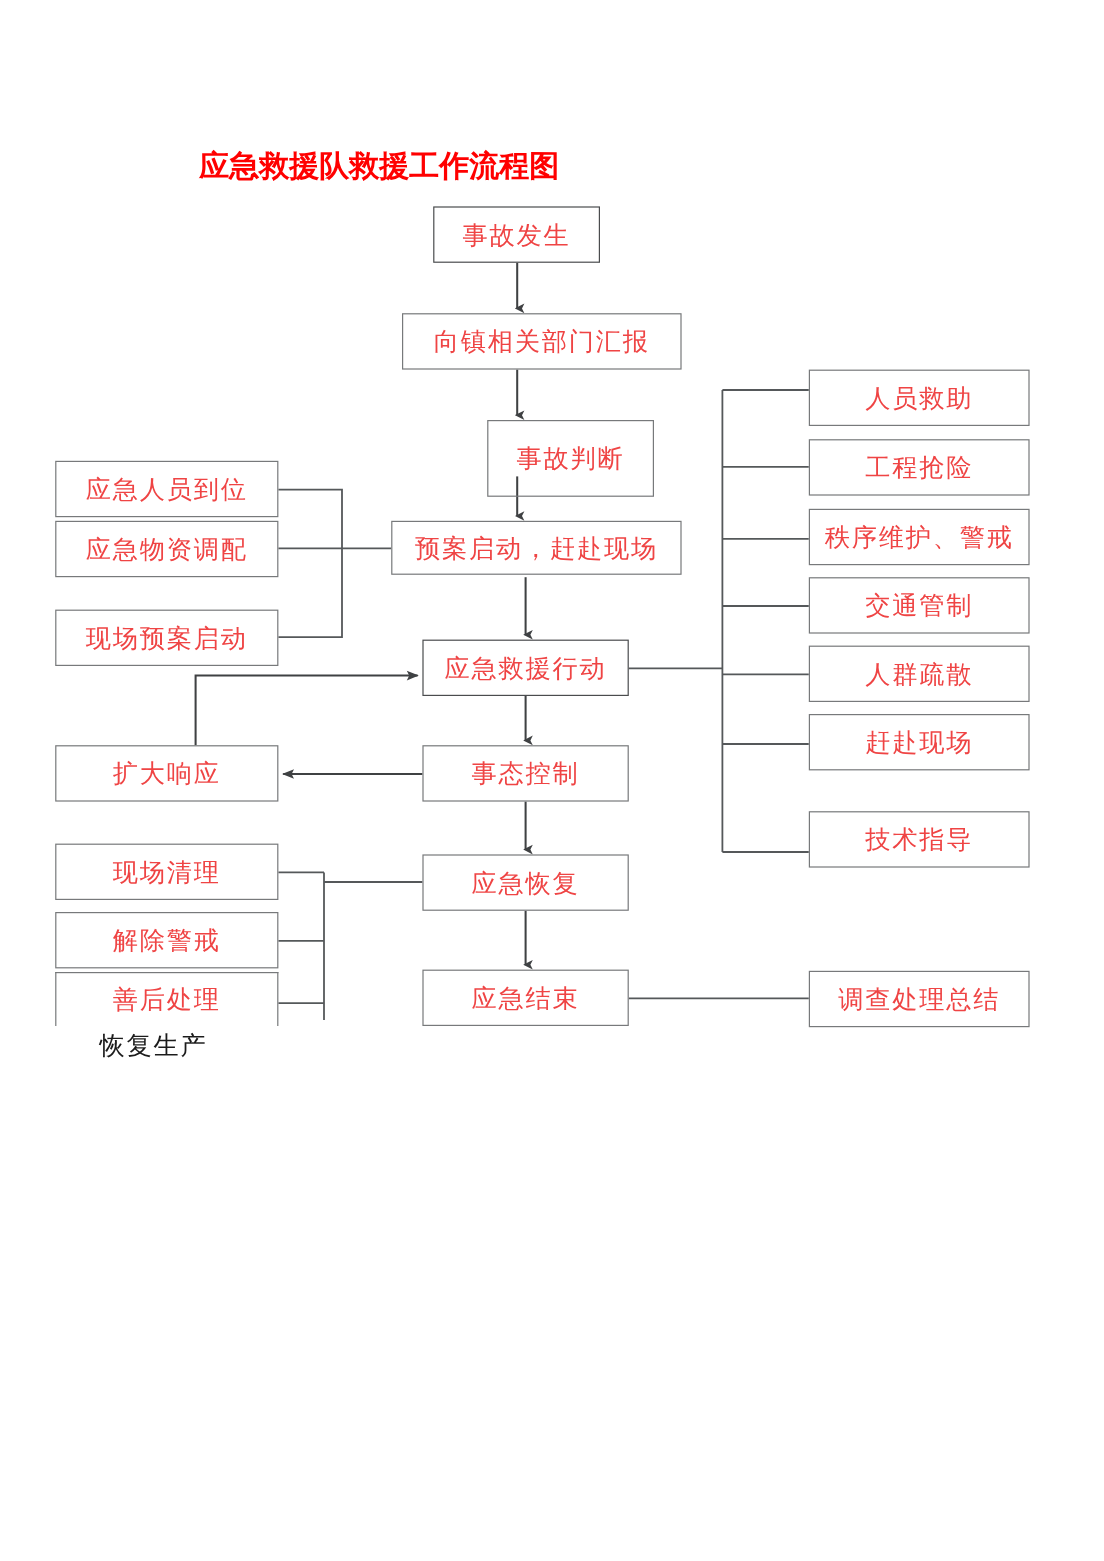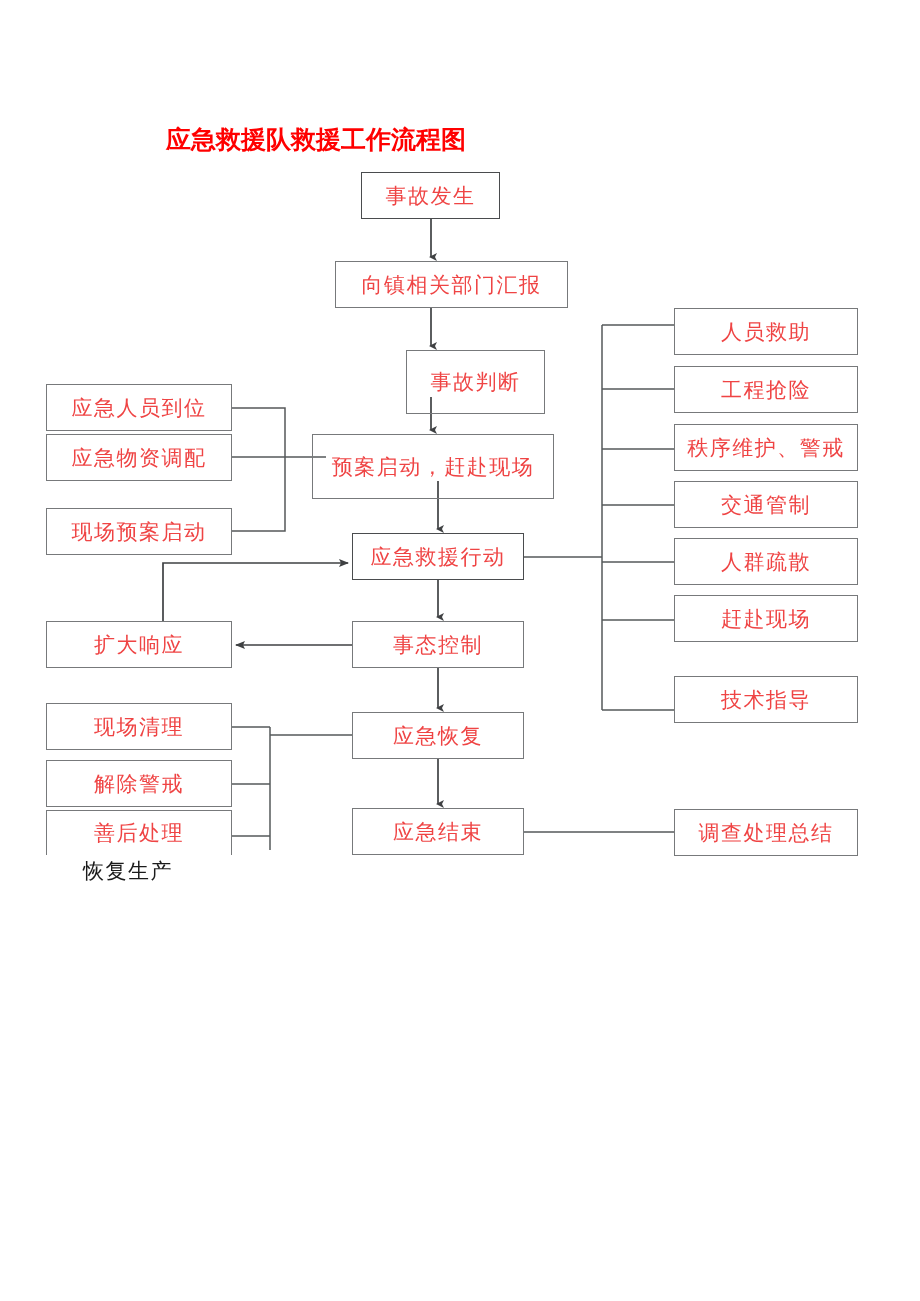--- a/index.html
+++ b/index.html
@@ -128,21 +128,21 @@
 
     <line x1="524" y1="832" x2="674" y2="832" class="thin"></line>
   </svg>
 
   <div class="box dark" style="left:361px; top:172px; width:139px; height:47px;">事故发生</div>
 
   <div class="box" style="left:335px; top:261px; width:233px; height:47px;">向镇相关部门汇报</div>
 
   <div class="box" style="left:361px; top:350px; width:139px; height:64px;margin-left:45px;">事故判断</div>
 
-  <div class="box" style="left:312px; top:434px; width:242px; height:65px;">预案启动，赶赴现场</div>
+  <div class="box" style="left:326px; top:434px; width:242px; height:45px;">预案启动，赶赴现场</div>
 
   <div class="box dark" style="left:352px; top:533px; width:172px; height:47px;">应急救援行动</div>
 
   <div class="box" style="left:352px; top:621px; width:172px; height:47px;">事态控制</div>
 
   <div class="box" style="left:352px; top:712px; width:172px; height:47px;">应急恢复</div>
 
   <div class="box" style="left:352px; top:808px; width:172px; height:47px;">应急结束</div>
 
   <div class="box" style="left:46px; top:434px; width:186px; height:47px;">应急物资调配</div>

